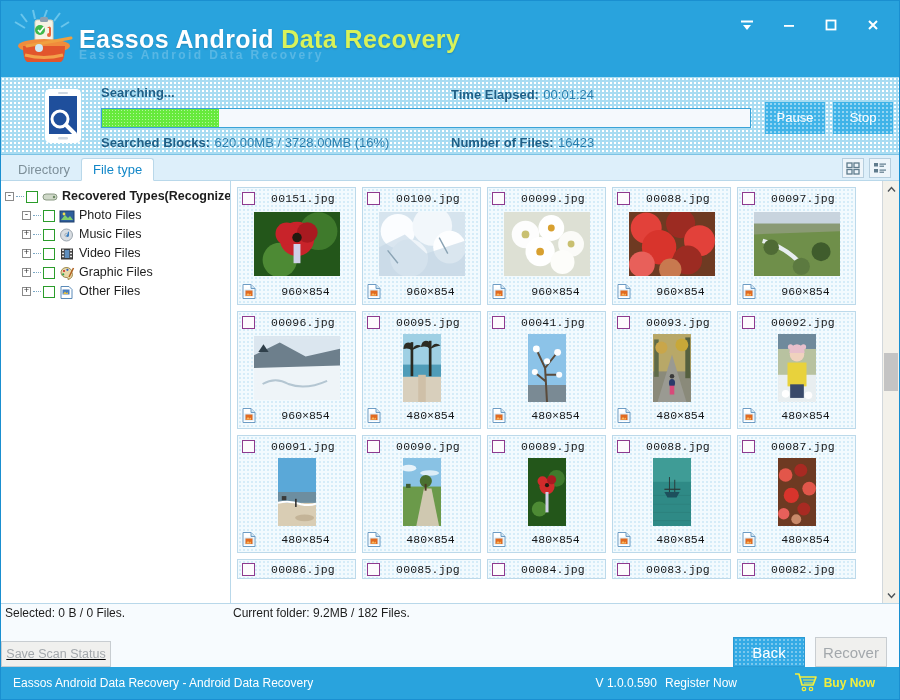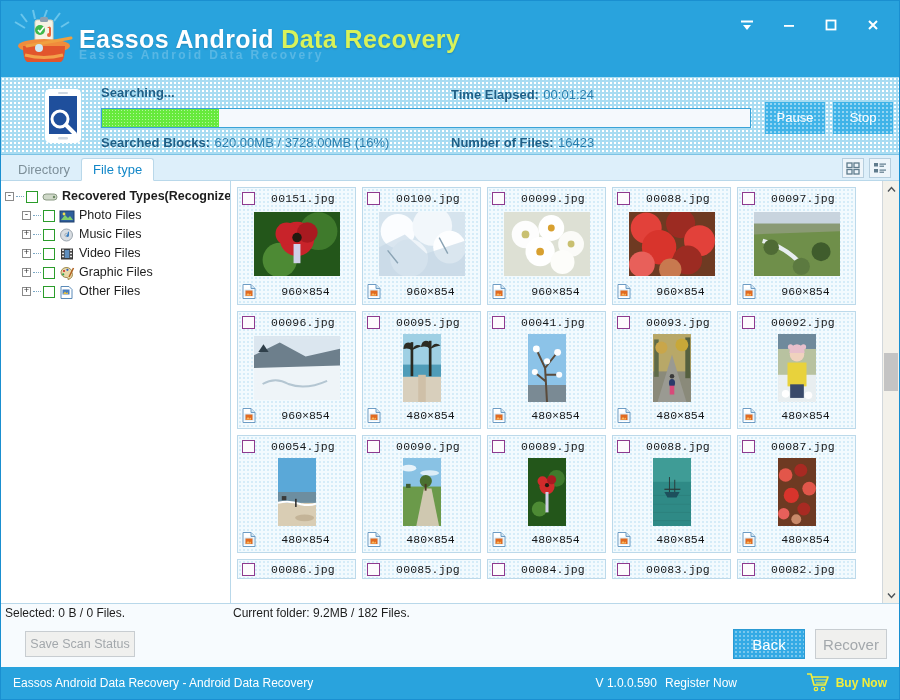--- a/index.html
+++ b/index.html
@@ -164,22 +164,22 @@
   }
 
   
   .statusline {
     height:18px; flex:0 0 18px; background:#f7fbfe; border-top:1px solid #b9d8ea;
     display:flex; align-items:center; font-size:12px; color:#1d1d1d;
   }
   .sl-sel { width:230px; padding-left:4px; }
   .sl-cur { padding-left:2px; }
   .actions {
-    height:46px; flex:0 0 46px; background:#f7fbfe; display:flex; align-items:center;
-    position:relative; padding:0 24px;
+    height:46px; flex:0 0 46px; background:#f7fbfe; display:flex; align-items:flex-end;
+    position:relative; padding:0 0;text-decoration:underline;
   }
   .savebtn {
     width:110px; height:26px; border:1px solid #c8cdd1; background:#f0f0ee; color:#a3a8ac;
     font-size:12.5px; display:flex; align-items:center; justify-content:center; cursor:default;
   }
   .rightbtns { position:absolute; right:12px; display:flex; gap:10px; }
   .bigbtn {
     width:72px; height:30px; font-size:15px; display:flex; align-items:center;
     justify-content:center; cursor:pointer;
   }
@@ -192,21 +192,21 @@
 
   
   .footer {
     height:32px; flex:0 0 32px; background:#29a3dd; display:flex; align-items:center;
     position:relative; color:#fff; font-size:12px; padding:4px 12px;
   }
   .f-left { flex:1; }
   .f-ver { color:#fff; font-size:12px; }
   .f-reg { color:#fff; font-size:12px; margin-left:8px; cursor:pointer; }
   .f-buy {
-    position:absolute; right:12px; display:flex; align-items:center; gap:6px;
+    position:absolute; right:24px; display:flex; align-items:center; gap:6px;
     color:#f2ee3c; font-size:12px; font-weight:bold; cursor:pointer;
   }
 </style>
 </head>
 <body>
 
 <div id="app">
 
   <div class="titlebar">
     <div class="logo-mark">
@@ -685,21 +685,21 @@
                   <rect x="2.5" y="5.5" width="9" height="7" fill="#d2e8f6"></rect>
                   <rect x="3.5" y="6.5" width="7" height="5.5" fill="#e26a20"></rect>
                   <path d="M4 11.5 l2 -2.5 l1.6 1.8 l1.4 -1.2 v1.9 z" fill="#f6b860"></path>
                 </svg></div>
               <div class="cdim">480×854</div>
             </div>
           </div>
           <div class="cell">
             <div class="cell-top">
               <div class="cchk"></div>
-              <div class="cname">00054.jpg</div>
+              <div class="cname">00091.jpg</div>
             </div>
             <div class="thumb-area">
               <svg class="thumb" width="38" height="68" viewBox="0 0 38 68">
                 <rect width="38" height="68" fill="#5aa8d8"></rect>
         <rect y="34" width="38" height="10.88" fill="#6d8ea0"></rect>
         <rect y="44.88" width="38" height="23.12" fill="#d9cdb4"></rect>
         <path d="M0 44.88 q11.4 -2.72 22.8 1.36 q9.5 2.04 15.200000000000001 -0.68" stroke="#ffffff" stroke-width="2" fill="none"></path>
         <rect x="17.1" y="40.8" width="1.52" height="8.16" fill="#2a2a2a"></rect>
         <rect x="3.8000000000000003" y="38.080000000000005" width="4.56" height="4.08" fill="#3a3a3a"></rect>
         <ellipse cx="26.599999999999998" cy="59.84" rx="9.5" ry="3.4000000000000004" fill="#c4b498"></ellipse>

